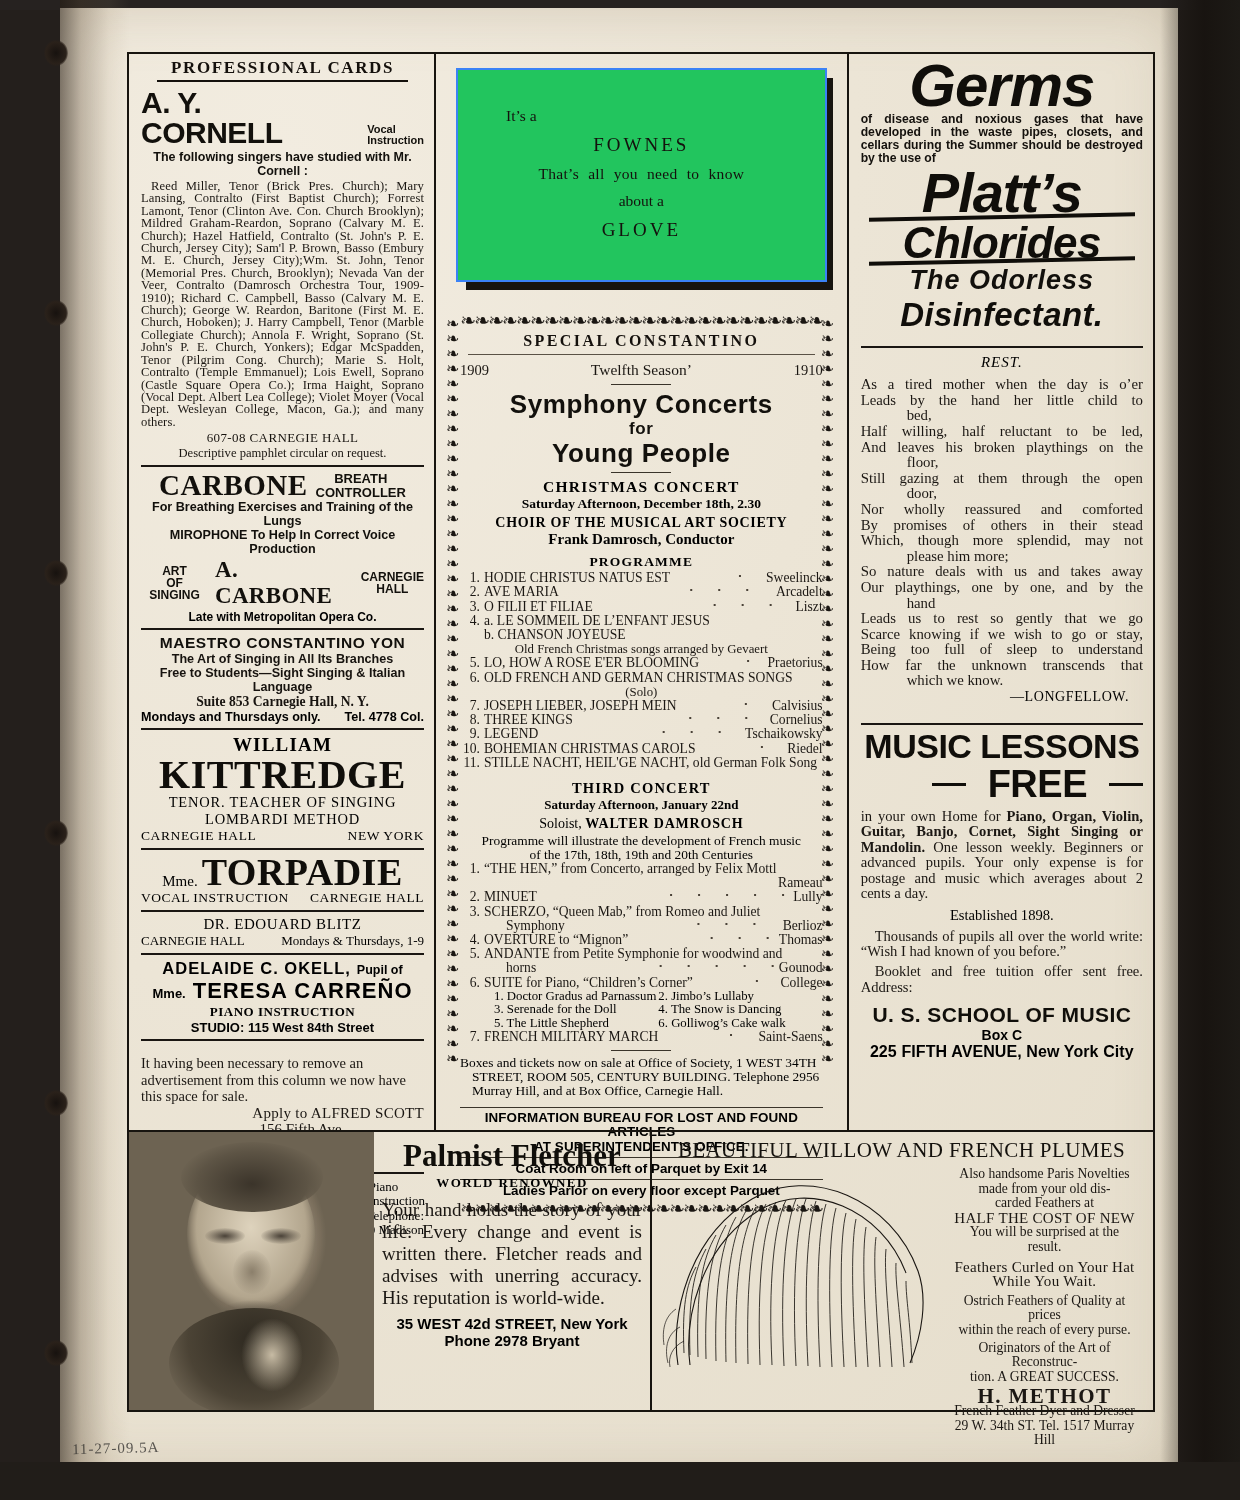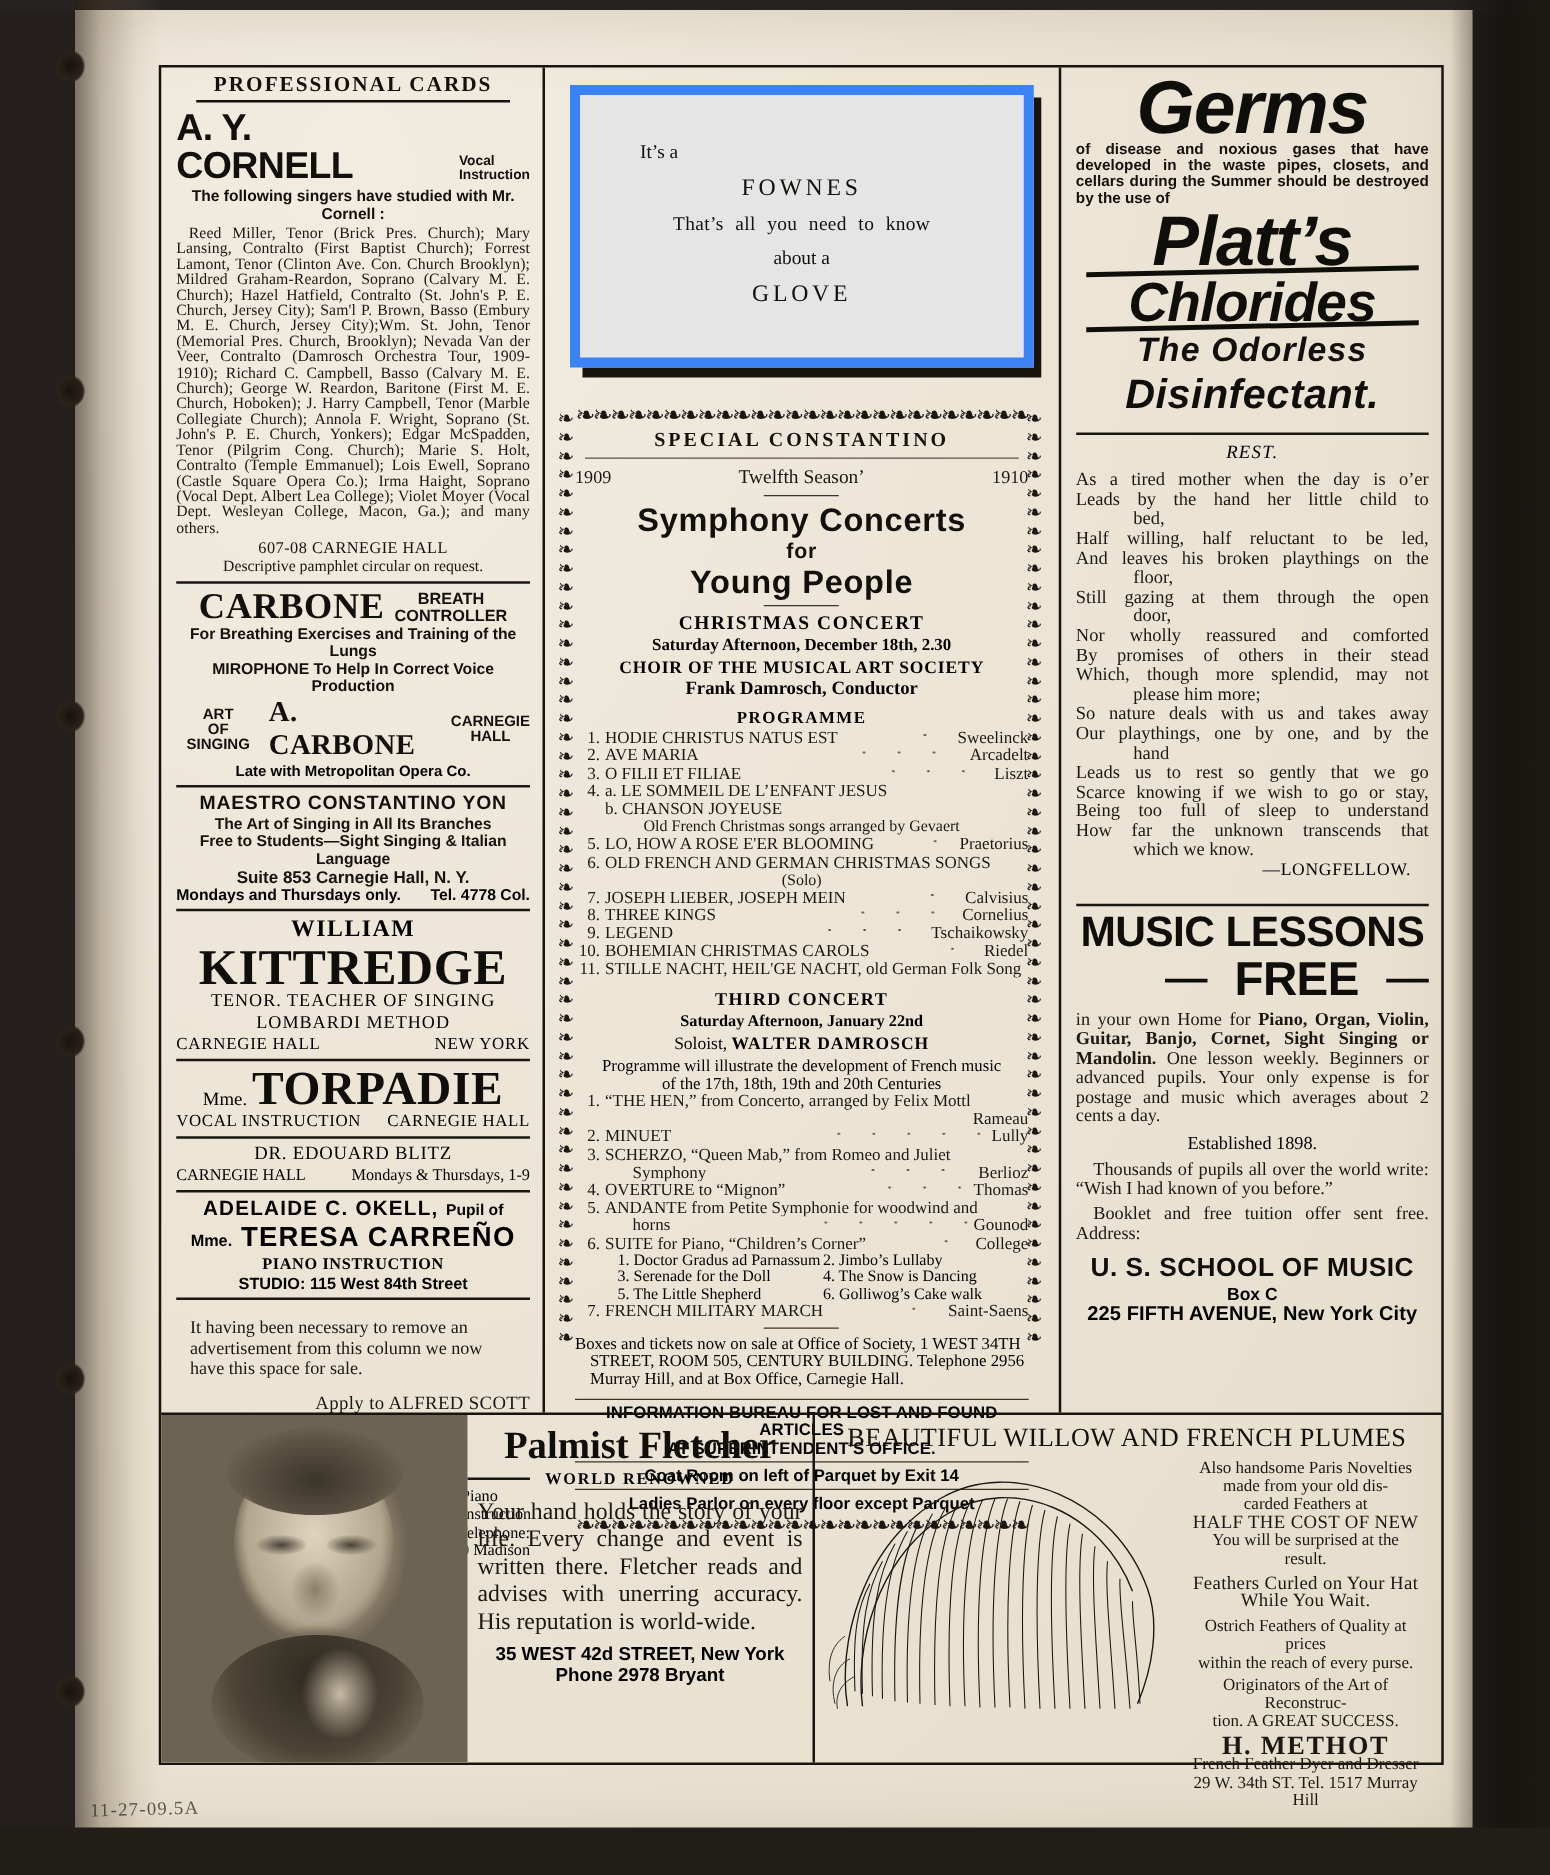--- a/index.html
+++ b/index.html
@@ -95,35 +95,35 @@
   .okell-row{display:flex;align-items:baseline;justify-content:center;gap:6px;}
   .okell-name{font-family:"Liberation Sans",sans-serif;font-weight:700;font-size:16.5px;letter-spacing:1px;}
   .okell-pupil{font-family:"Liberation Sans",sans-serif;font-weight:700;font-size:12.5px;}
   .carreno-row{display:flex;align-items:baseline;justify-content:center;gap:7px;}
   .carreno-mme{font-family:"Liberation Sans",sans-serif;font-weight:700;font-size:13px;}
   .carreno-name{font-family:"Liberation Sans",sans-serif;font-weight:700;font-size:22px;letter-spacing:1px;}
   .okell-l{font-family:"Liberation Serif",serif;font-weight:700;font-size:13px;text-align:center;letter-spacing:.5px;}
   .okell-l2{font-family:"Liberation Sans",sans-serif;font-weight:700;font-size:13px;text-align:center;}
 
   .space-sale{font-size:14.5px;line-height:16.5px;color:#1b1713;}
-  .space-sale p{margin:11px;}
+  .space-sale p{margin:0;}
   .apply{font-size:15px;text-align:right;letter-spacing:.3px;}
   .apply2{font-size:15px;text-align:center;padding-left:40px;}
 
   .cam-row{display:flex;align-items:flex-end;justify-content:center;gap:6px;}
   .cam-miss{font-size:14px;}
   .cam-name{font-family:"Liberation Serif",serif;font-weight:700;font-size:31px;line-height:.95;color:#100e0a;}
   .cam-tag{font-size:13px;line-height:13.5px;text-align:left;}
   .cam-studios{display:flex;font-size:13px;line-height:13.5px;margin-top:2px;}
   .cam-brace{margin:0 3px;}
 
   
   #fownes-wrap{position:relative;margin:10px 14px 0 14px;}
   #fownes-shadow{position:absolute;left:10px;top:10px;right:-6px;bottom:-8px;background:#17140f;}
-  #fownes{position:relative;border:8px solid #3b82f6;background:#e5e5e5;padding:28px 14px 30px;}
+  #fownes{position:relative;border:2px solid #3b82f6;background:#22c55e;padding:28px 14px 30px;}
   .fownes-l{font-size:15.5px;color:#14110d;margin:9px 0;}
   .fownes-l.left{text-align:left;padding-left:34px;}
   .fownes-big{font-size:19px;letter-spacing:3px;text-align:center;}
   .fownes-wide{text-align:center;letter-spacing:.3px;word-spacing:5px;}
 
   #announce{position:relative;margin:14px 4px 0 4px;padding:14px 14px 6px;}
   .orn-top,.orn-bot{height:22px;overflow:hidden;color:#1a1612;font-size:19px;text-align:center;letter-spacing:-2px;line-height:22px;}
   .orn-side{position:absolute;top:20px;bottom:20px;width:16px;overflow:hidden;color:#1a1612;font-size:16px;line-height:15px;letter-spacing:-1px;}
   .orn-side.l{left:0}.orn-side.r{right:0}
   .sa-title{font-family:"Liberation Serif",serif;font-weight:700;font-size:16px;letter-spacing:2.4px;text-align:center;color:#14100c;}
@@ -278,21 +278,21 @@
         </div>
         <div class="carbone-late">Late with Metropolitan Opera Co.</div>
       </div>
 
       <div class="rule"></div>
 
       <div>
         <div class="yon-name">MAESTRO CONSTANTINO YON</div>
         <div class="yon-l">The Art of Singing in All Its Branches</div>
         <div class="yon-l">Free to Students—Sight Singing &amp; Italian Language</div>
-        <div class="yon-l" style="font-family:Liberation Sans, sans-serif;font-size:13.6px">Suite 853 Carnegie Hall, N. Y.</div>
+        <div class="yon-l" style="font-family:Liberation Serif, serif;font-size:13.6px">Suite 853 Carnegie Hall, N. Y.</div>
         <div class="yon-row">
           <span>Mondays and Thursdays only.</span>
           <span>Tel. 4778 Col.</span>
         </div>
       </div>
 
       <div class="rule"></div>
 
       <div>
         <div class="kitt-top">WILLIAM</div>

